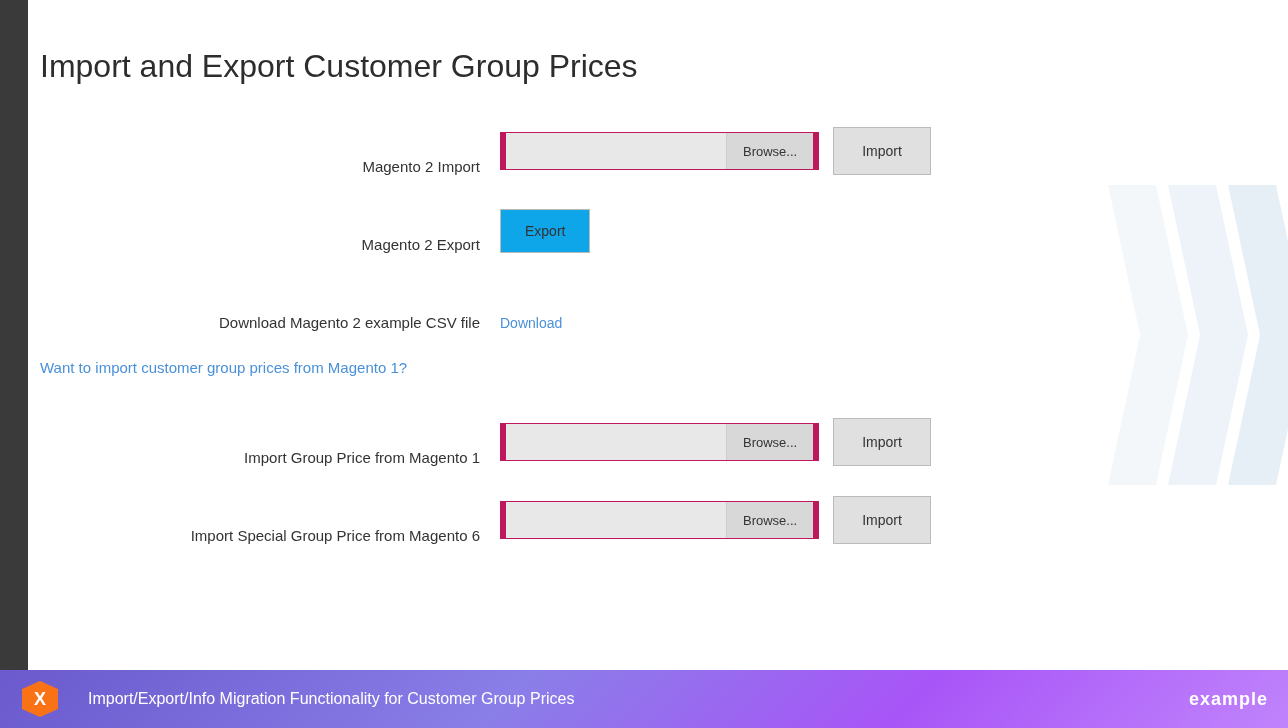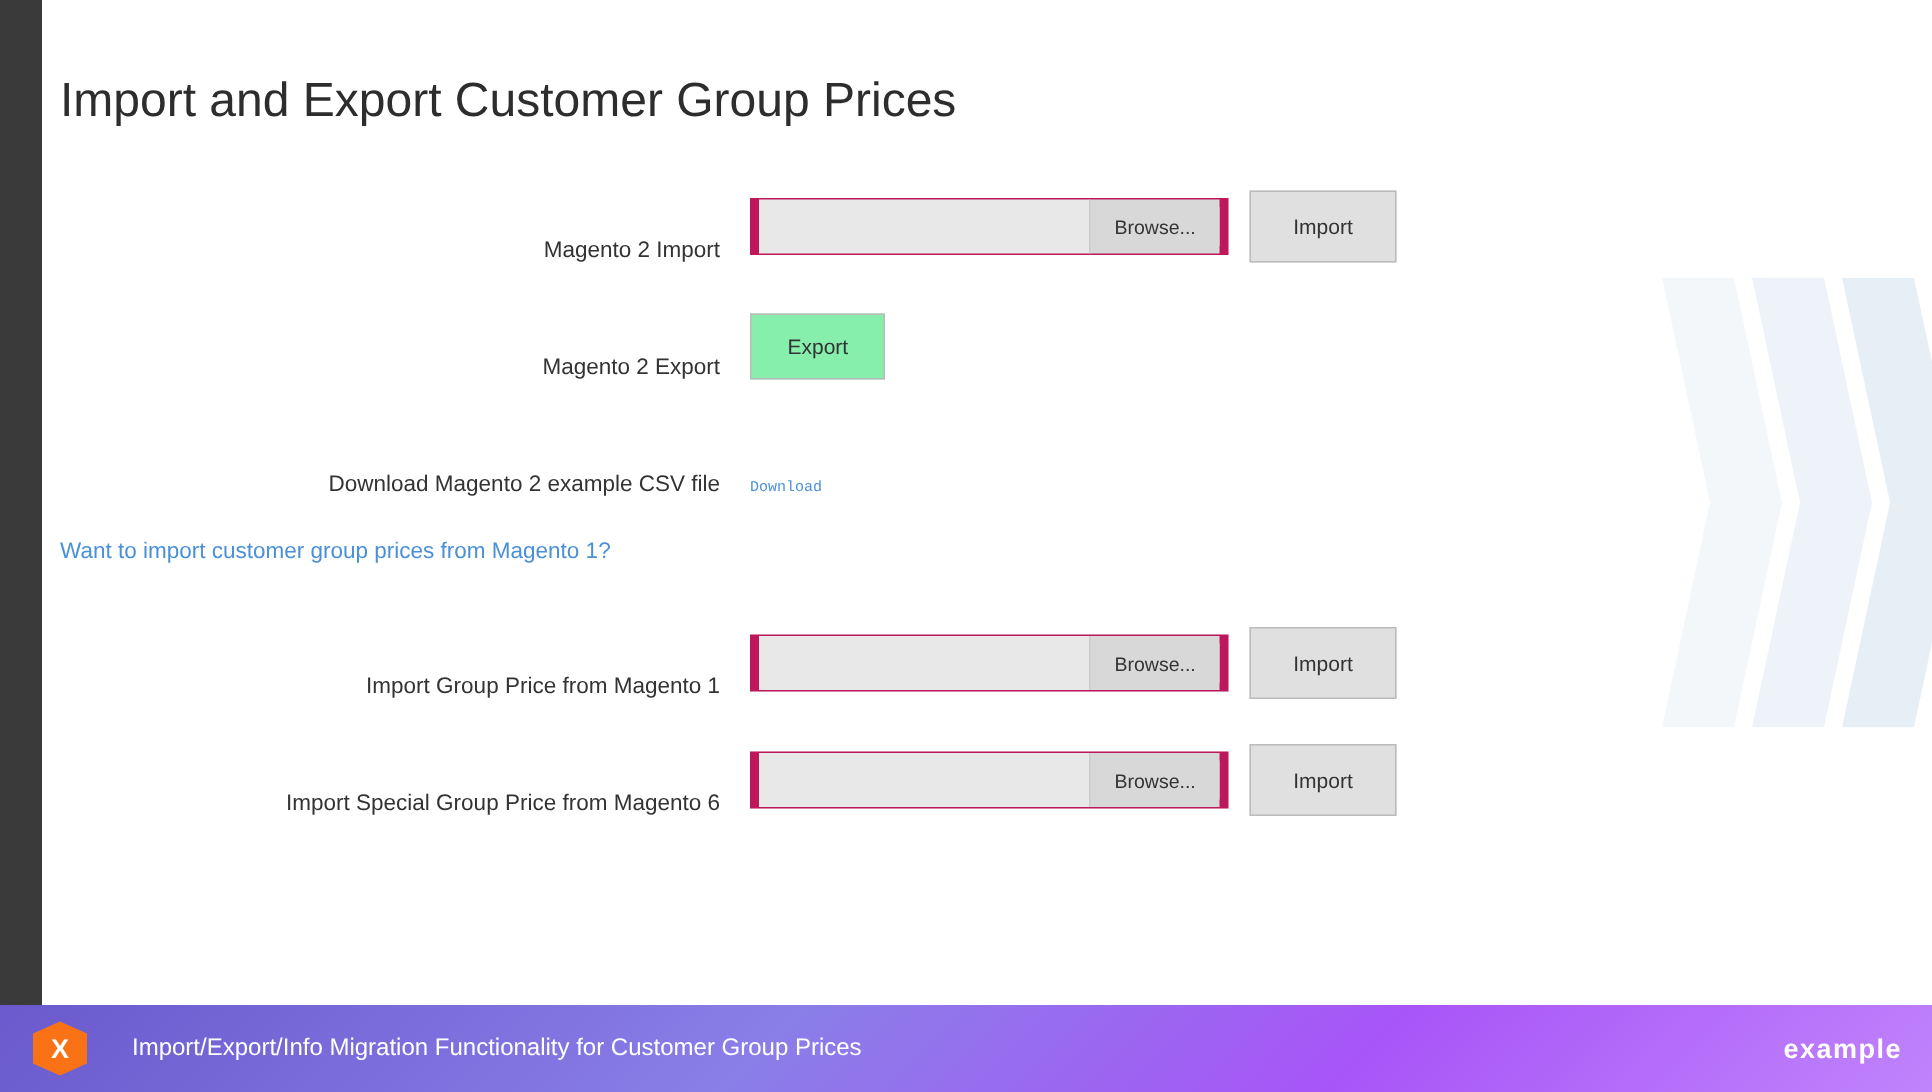--- a/index.html
+++ b/index.html
@@ -80,35 +80,34 @@
     }
 
     .form-controls {
       display: flex;
       align-items: center;
       gap: 8px;
     }
 
     .export-btn {
       padding: 6px 24px;
-      background: #86efac;
+      background: #0ea5e9;
       border: 1px solid #bbb;
       font-size: 14px;
       color: #333;
       cursor: pointer;
       height: 44px;
       min-width: 80px;
     }
 
     .download-link {
       color: #4a90d9;
       text-decoration: none;
-      font-size: 10px;
-      cursor: pointer;
-      font-family: Liberation Mono, monospace;
+      font-size: 14px;
+      cursor: pointer;
     }
 
     .magento1-link {
       color: #4a90d9;
       text-decoration: none;
       font-size: 15px;
       cursor: pointer;
       display: inline-block;
       margin-bottom: 20px;
       margin-left: 0;

